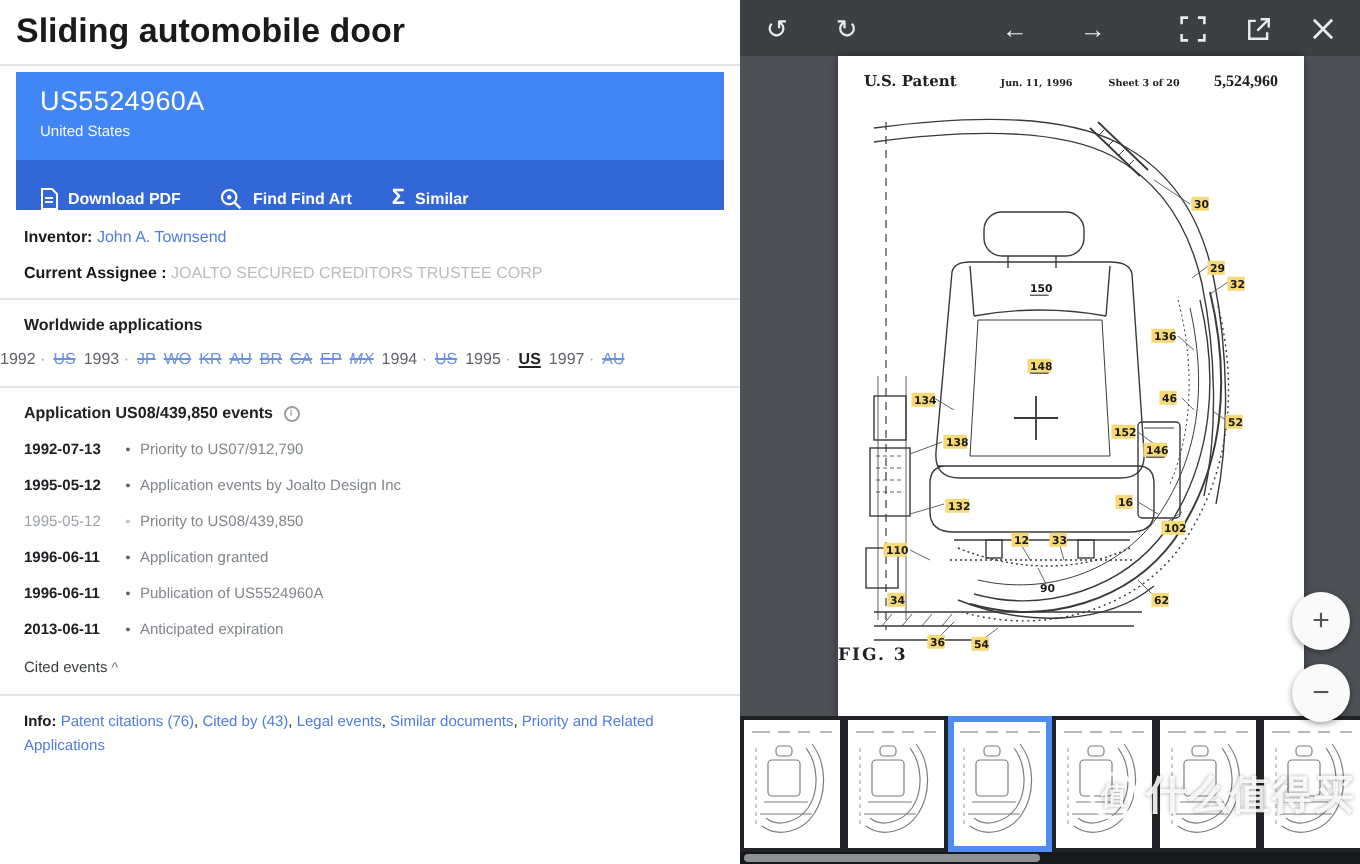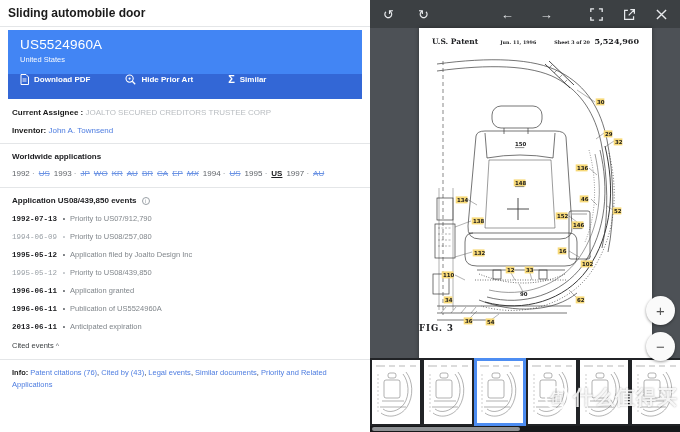--- a/index.html
+++ b/index.html
@@ -2,54 +2,54 @@
 <html><head>
 <meta charset="utf-8">
 <style>
   * { margin:0; padding:0; box-sizing:border-box; }
   html,body { width:680px; height:432px; overflow:hidden; background:#fff;
               font-family:"Liberation Sans", sans-serif; color:#202124; }
   #app { position:relative; width:680px; height:432px; }
 
   
   .left { position:absolute; left:0; top:0; width:370px; height:432px; background:#fff; overflow:hidden; }
-  .page-title { font-size:12px; font-weight:bold; padding:6px 0 6px 8px; color:#1a1a1a; }
+  .page-title { font-size:17px; font-weight:bold; padding:6px 0 6px 8px; color:#1a1a1a; }
   .hr { border-top:1px solid #e4e6e8; }
 
   .card { margin:3px 8px 0 8px; }
   .card-top { background:#4285f4; color:#fff; padding:7px 18px 6px 12px; height:44px; }
   .card-number { font-size:13.5px; letter-spacing:.2px; }
   .card-country { font-size:7.5px; margin-top:3px; opacity:.95; }
-  .card-toolbar { background:#3367d6; height:25px; display:flex; align-items:flex-start; gap:35px; padding:0 12px; }
+  .card-toolbar { background:#3367d6; height:25px; display:flex; align-items:flex-end; gap:20px; padding:0 12px; }
   .cbtn { display:flex; align-items:center; gap:5px; color:#fff; font-size:8px; font-weight:bold; cursor:pointer; }
   .cbtn svg { display:block; }
   .sigma { font-size:11px; font-weight:bold; line-height:1; }
 
   .meta-row { font-size:8px; padding:0 0 0 12px; margin-top:9px; }
   .lbl { font-weight:bold; color:#1a1a1a; }
   .link { color:#4e7de0; text-decoration:none; cursor:pointer; }
   .muted { color:#b9bdc1; }
   .sp8 { height:8px; }
 
   .section-h { font-size:8px; font-weight:bold; padding-left:12px; margin-top:8px; }
-  .ww-line { font-size:8px; padding-left:12px; margin-top:8px; margin-bottom:9px; }
+  .ww-line { font-size:8px; margin-top:8px; margin-bottom:9px; }
   .ww-line span { margin-right:4px; }
   .ww-year { color:#5f6368; }
   .ww-year::after { content:" ·"; color:#9aa0a6; }
   .ww-strike { color:#6a92e3; text-decoration:line-through; cursor:pointer; }
   .ww-strike-italic { color:#6a92e3; text-decoration:line-through; font-style:italic; cursor:pointer; }
   .ww-current { color:#202124; font-weight:bold; text-decoration:underline; cursor:pointer; }
 
   .ev-head { display:flex; align-items:center; gap:5px; }
   .info-circ { display:inline-flex; align-items:center; justify-content:center;
                width:8px; height:8px; border:1px solid #9aa0a6; border-radius:50%;
                color:#9aa0a6; font-size:6px; line-height:1; font-weight:normal; }
   .events { margin-top:2px; }
   .event-row { display:flex; align-items:baseline; font-size:7.5px; margin-top:9px; padding-left:12px; }
-  .ev-date { width:46px; flex:none; color:#9aa0a6;font-family:Liberation Mono, monospace; }
+  .ev-date { width:46px; flex:none; color:#9aa0a6; }
   .ev-date.b { color:#202124; font-weight:bold; }
   .ev-bullet { width:12px; flex:none; text-align:center; color:#bdc1c6; font-size:7px; }
   .ev-bullet.b { color:#5f6368; }
   .ev-text { color:#80868b; display:flex; align-items:center; gap:4px; }
   .hide-events { font-size:7.5px; color:#3c4043; padding-left:12px; margin:10px 0 9px 0; cursor:pointer; }
   .caret { font-size:7px; color:#5f6368; }
 
   .info-par { font-size:7.5px; line-height:12px; padding:7px 14px 0 12px; }
 
   
@@ -62,21 +62,21 @@
   .tb-right { gap:20px; margin-left:auto; }
   .tbi { color:#e8eaed; font-size:13px; line-height:1; cursor:pointer; display:flex; align-items:center; }
   .tbi svg { display:block; }
 
   .doc-page { position:absolute; left:49px; top:28px; width:233px; height:353px; background:#fff; box-shadow:0 0 4px rgba(0,0,0,.4); }
   .doc-header { position:absolute; left:0; top:8px; width:233px; padding:0 13px;
                 display:flex; align-items:baseline; font-family:"DejaVu Serif", serif; }
   .dh-brand { font-size:7.5px; font-weight:bold; }
   .dh-date { font-size:4.8px; font-weight:bold; margin-left:22px; }
   .dh-sheet { font-size:4.8px; font-weight:bold; margin-left:18px; }
-  .dh-num { font-size:8px; font-weight:bold; margin-left:auto; }
+  .dh-num { font-size:8px; font-weight:bold; margin-left:auto;font-family:Liberation Serif, serif; }
   .doc-svg { position:absolute; left:0; top:0; width:233px; height:330px; }
   .fig-caption { position:absolute; left:0; top:295px; width:220px; 
                  font-family:"DejaVu Serif", serif; font-size:8.5px; font-weight:bold; letter-spacing:1px; }
 
   .zoom-btn { position:absolute; width:29px; height:29px; border-radius:50%; background:#fafafa;
               box-shadow:0 1px 3px rgba(0,0,0,.4); display:flex; align-items:center; justify-content:center;
               font-size:15px; color:#555; cursor:pointer; z-index:5; }
   .zoom-in { left:276px; top:296px; }
   .zoom-out { left:276px; top:332px; }
 
@@ -121,36 +121,36 @@
           <span>Download PDF</span>
         </div>
         <div class="cbtn">
           <span>
             <svg width="11" height="11" viewBox="0 0 11 11">
                 <circle cx="4.6" cy="4.6" r="3.6" fill="none" stroke="#fff" stroke-width="1.1"></circle>
                 <line x1="7.3" y1="7.3" x2="10.2" y2="10.2" stroke="#fff" stroke-width="1.3"></line>
                 <circle cx="4.6" cy="4.6" r="1.1" fill="#fff"></circle>
               </svg>
           </span>
-          <span>Hide Prior Art</span>
+          <span>Find Find Art</span>
         </div>
         <div class="cbtn">
           <span class="sigma">Σ</span>
           <span>Similar</span>
         </div>
       </div>
     </div>
 
     <div class="meta-row">
+      <span class="lbl">Inventor:</span>
+      <span class="link">John A. Townsend</span>
+    </div>
+    <div class="meta-row">
       <span class="lbl">Current Assignee :</span>
       <span class="muted">JOALTO SECURED CREDITORS TRUSTEE CORP</span>
-    </div>
-    <div class="meta-row">
-      <span class="lbl">Inventor:</span>
-      <span class="link">John A. Townsend</span>
     </div>
 
     <div class="sp8"></div>
     <div class="hr"></div>
 
     <div class="section-h">Worldwide applications</div>
     <div class="ww-line"><span class="ww-year">1992</span><span class="ww-strike">US</span><span class="ww-year">1993</span><span class="ww-strike">JP</span><span class="ww-strike">WO</span><span class="ww-strike">KR</span><span class="ww-strike">AU</span><span class="ww-strike">BR</span><span class="ww-strike">CA</span><span class="ww-strike">EP</span><span class="ww-strike-italic">MX</span><span class="ww-year">1994</span><span class="ww-strike">US</span><span class="ww-year">1995</span><span class="ww-current">US</span><span class="ww-year">1997</span><span class="ww-strike">AU</span></div>
 
     <div class="hr"></div>
 
@@ -159,28 +159,23 @@
       <span class="info-circ">i</span>
     </div>
 
     <div class="events">
         <div class="event-row">
           <span class="ev-date b">1992-07-13</span>
           <span class="ev-bullet b">•</span>
           <span class="ev-text">Priority to US07/912,790</span>
         </div>
         <div class="event-row">
-          <span class="ev-date">1994-06-09</span>
-          <span class="ev-bullet">•</span>
-          <span class="ev-text">Priority to US08/257,080</span>
-        </div>
-        <div class="event-row">
           <span class="ev-date b">1995-05-12</span>
           <span class="ev-bullet b">•</span>
-          <span class="ev-text">Application filed by Joalto Design Inc</span>
+          <span class="ev-text">Application events by Joalto Design Inc</span>
         </div>
         <div class="event-row">
           <span class="ev-date">1995-05-12</span>
           <span class="ev-bullet">•</span>
           <span class="ev-text">Priority to US08/439,850</span>
         </div>
         <div class="event-row">
           <span class="ev-date b">1996-06-11</span>
           <span class="ev-bullet b">•</span>
           <span class="ev-text">Application granted</span>

